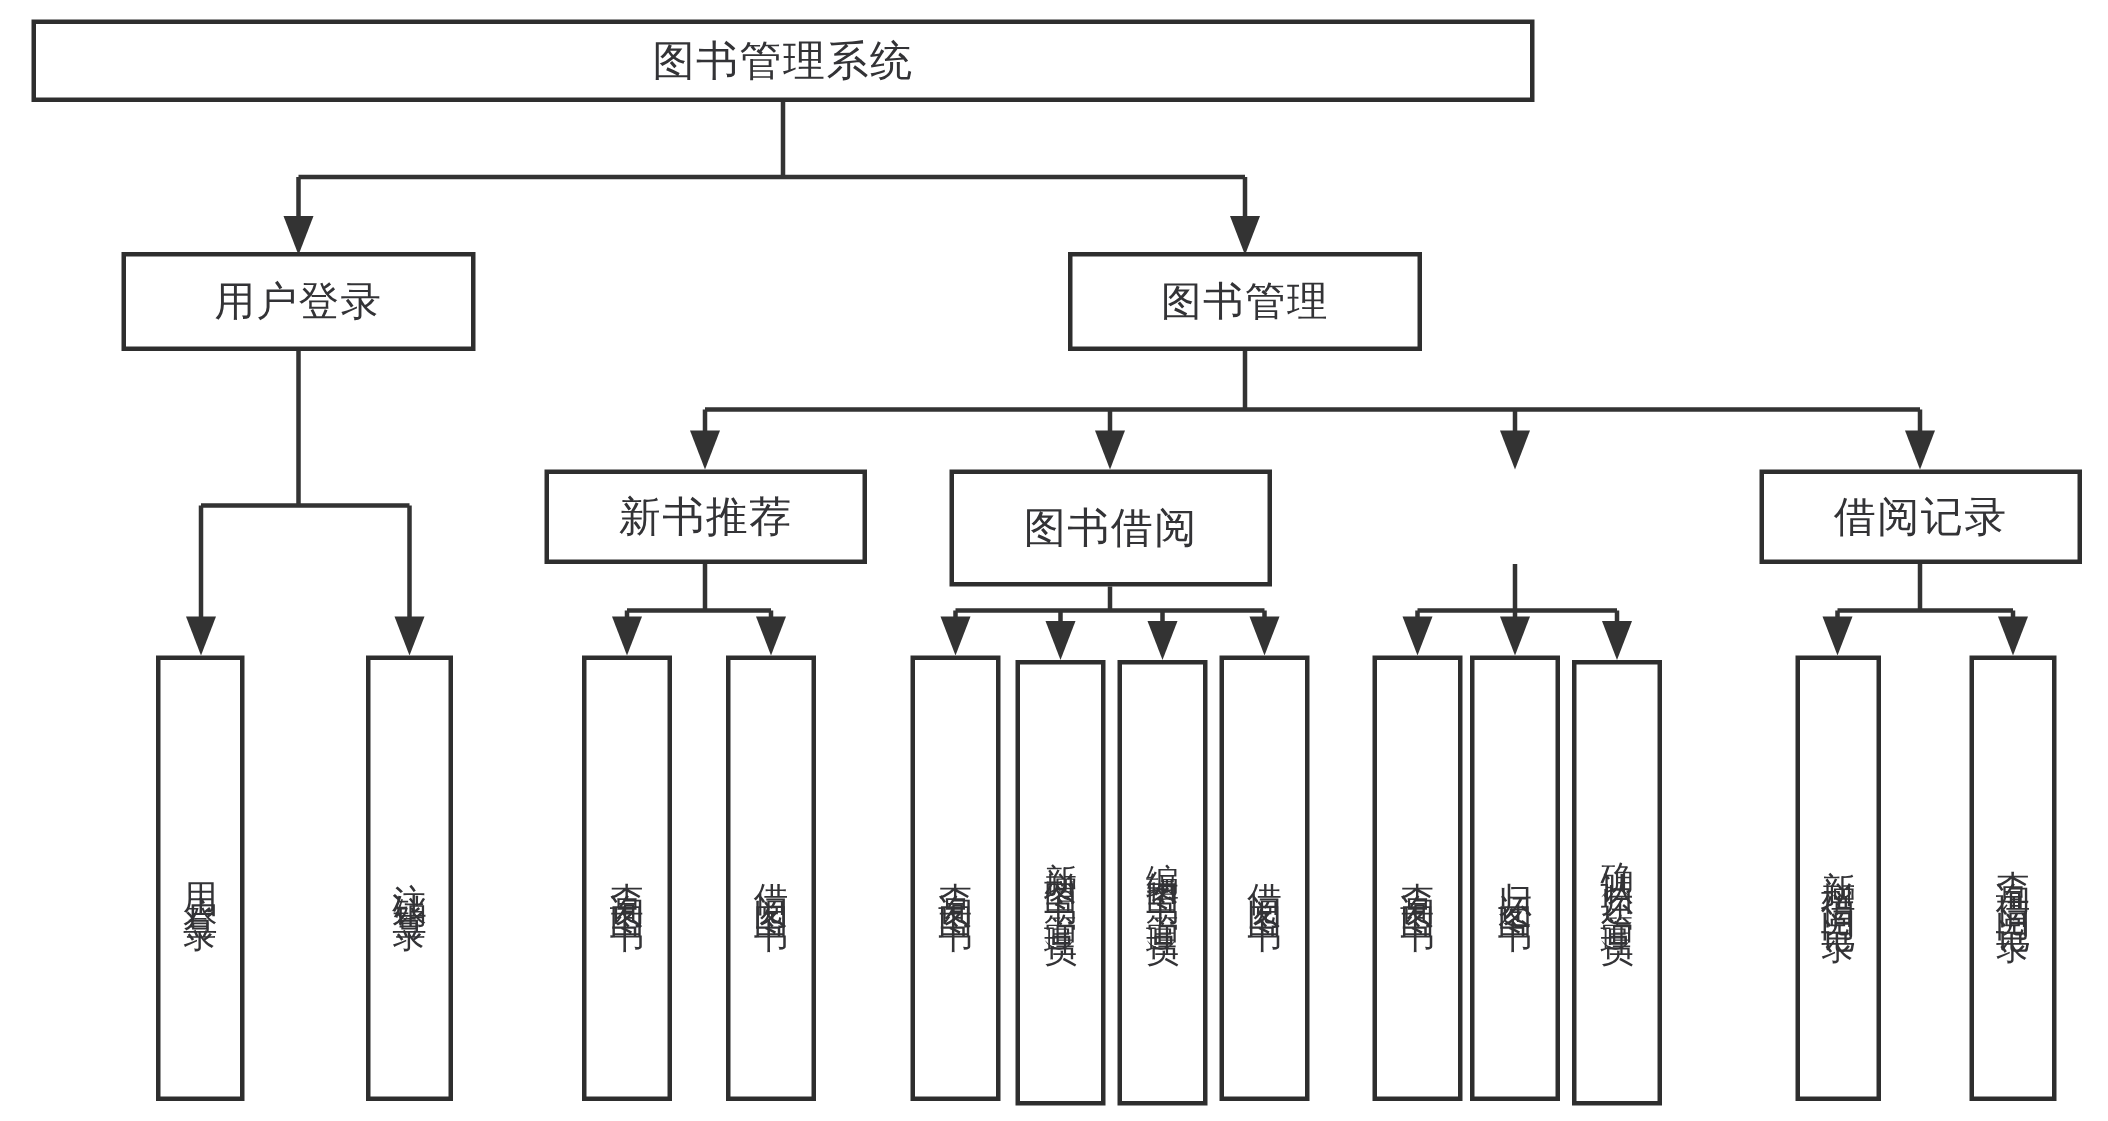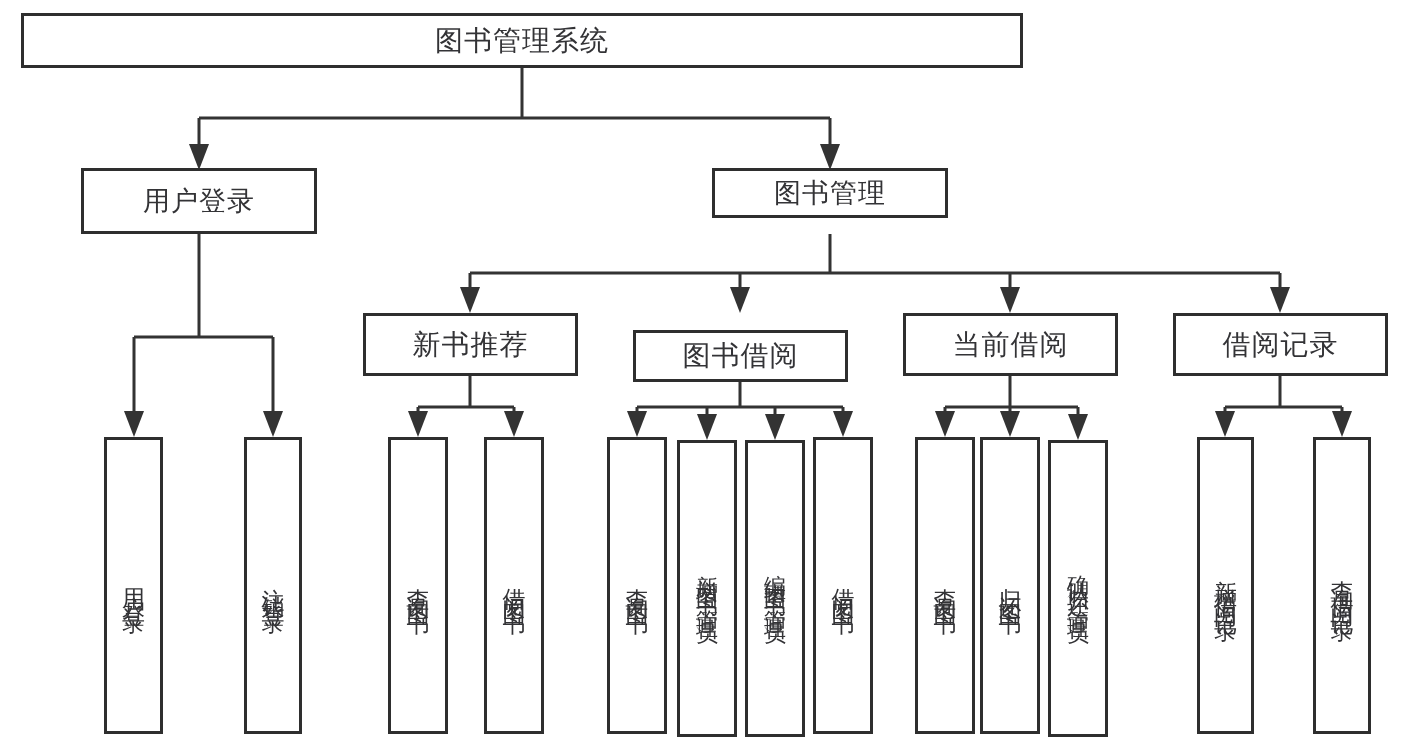--- a/index.html
+++ b/index.html
@@ -89,32 +89,29 @@
     </g>
   </svg>
 
   <div class="box root" style="left:21px;top:13px;width:1002px;height:55px">
     <span class="lbl-h">图书管理系统</span>
   </div>
 
   <div class="box l1" style="left:81px;top:168px;width:236px;height:66px">
     <span class="lbl-h">用户登录</span>
   </div>
-  <div class="box l1" style="left:712px;top:168px;width:236px;height:50px">
+  <div class="box l1" style="left:712px;top:168px;width:236px;height:66px">
     <span class="lbl-h">图书管理</span>
   </div>
 
   <div class="box l2" style="left:363px;top:313px;width:215px;height:63px">
     <span class="lbl-h">新书推荐</span>
   </div>
-  <div class="box l2" style="left:633px;top:330px;width:215px;height:52px">
+  <div class="box l2" style="left:633px;top:313px;width:215px;height:78px">
     <span class="lbl-h">图书借阅</span>
-  </div>
-  <div class="box l2" style="left:903px;top:313px;width:215px;height:63px">
-    <span class="lbl-h">当前借阅</span>
   </div>
   <div class="box l2" style="left:1173px;top:313px;width:215px;height:63px">
     <span class="lbl-h">借阅记录</span>
   </div>
 
   <div class="box leaf" style="left:104px;top:437px;width:59px;height:297px">
     <span>用户登录</span>
   </div>
   <div class="box leaf" style="left:244px;top:437px;width:58px;height:297px">
     <span>注销登录</span>

